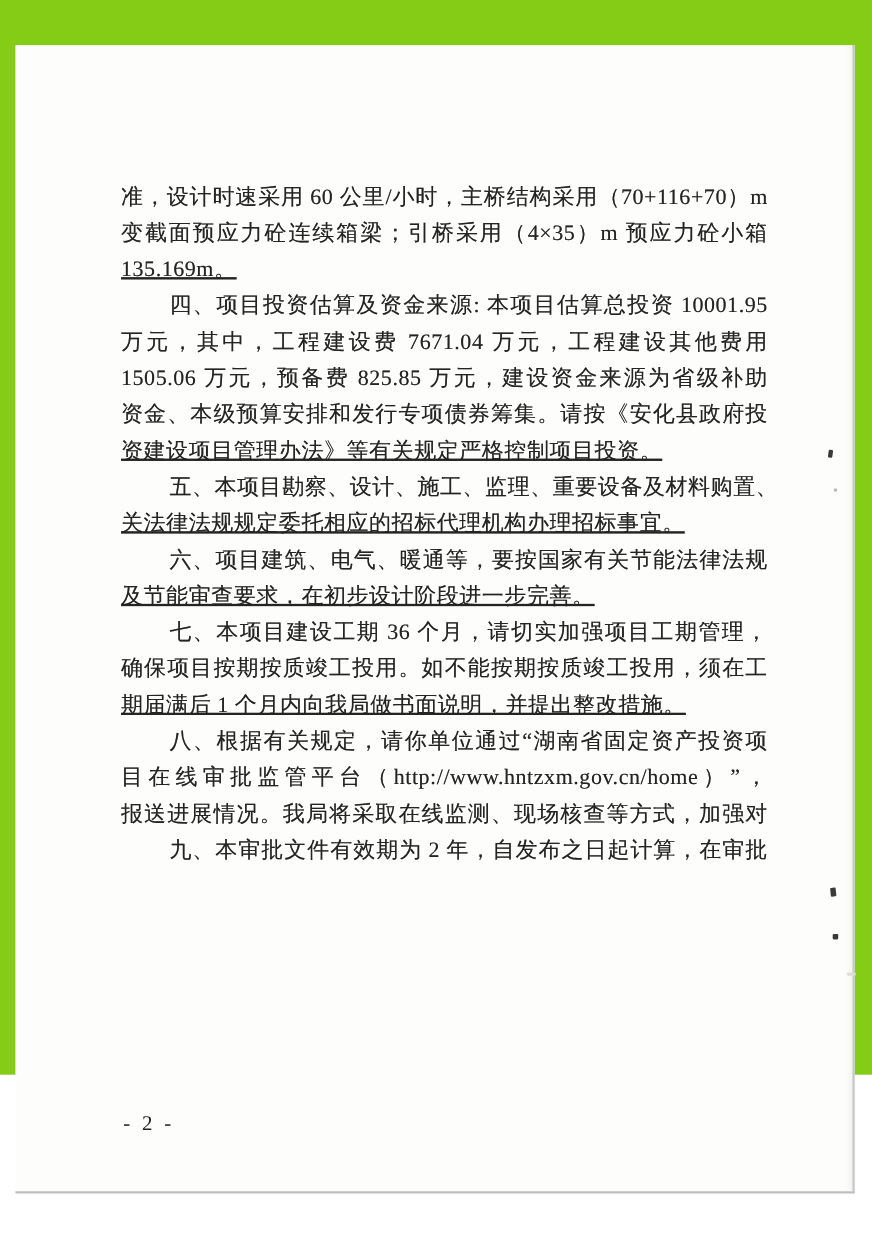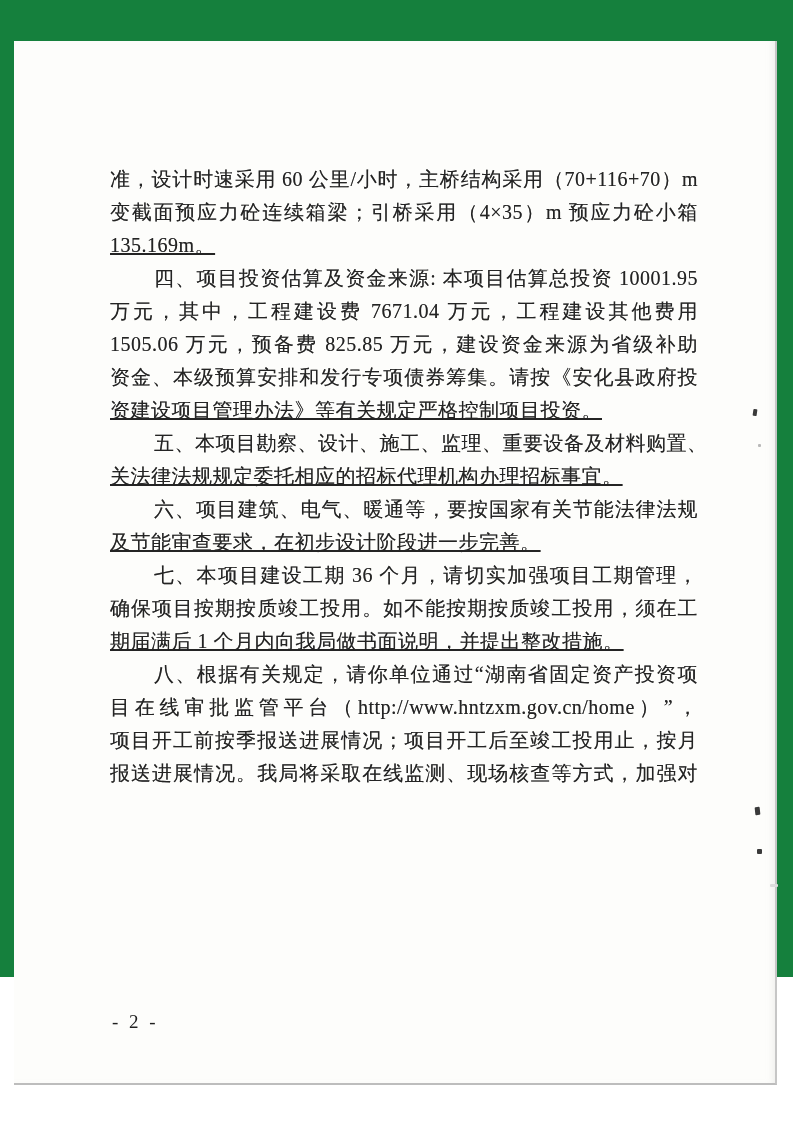--- a/index.html
+++ b/index.html
@@ -8,21 +8,21 @@
     background: #ffffff;
     width: 793px;
     height: 1121px;
     overflow: hidden;
     font-family: "Liberation Serif", "DejaVu Serif", serif;
   }
   .viewport {
     position: relative;
     width: 793px;
     height: 977px;
-    background: #15803d;
+    background: #84cc16;
   }
   
   .scan-page {
     position: absolute;
     left: 14px;
     top: 41px;
     width: 761px;
     height: 1042px;
     background: #fdfdfb;
     border-right: 2px solid #c6c6c6;
@@ -102,19 +102,19 @@
       <div class="tline flush-left">资建设项目管理办法》等有关规定严格控制项目投资。</div>
       <div class="tline indent">五、本项目勘察、设计、施工、监理、重要设备及材料购置、</div>
       <div class="tline flush-left">关法律法规规定委托相应的招标代理机构办理招标事宜。</div>
       <div class="tline indent">六、项目建筑、电气、暖通等，要按国家有关节能法律法规</div>
       <div class="tline flush-left">及节能审查要求，在初步设计阶段进一步完善。</div>
       <div class="tline indent">七、本项目建设工期 36 个月，请切实加强项目工期管理，</div>
       <div class="tline">确保项目按期按质竣工投用。如不能按期按质竣工投用，须在工</div>
       <div class="tline flush-left">期届满后 1 个月内向我局做书面说明，并提出整改措施。</div>
       <div class="tline indent">八、根据有关规定，请你单位通过“湖南省固定资产投资项</div>
       <div class="tline">目在线审批监管平台（http://www.hntzxm.gov.cn/home）”，</div>
-      <div class="tline">项目开工前按季报送进展情况；项目开工后至竣工投用止，按月</div>
       <div class="tline">报送进展情况。我局将采取在线监测、现场核查等方式，加强对</div>
+      <div class="tline indent">九、本审批文件有效期为 2 年，自发布之日起计算，在审批</div>
     </div>
 
   <div class="page-number">- 2 -</div>
 
 </div>
 
 </body></html>

